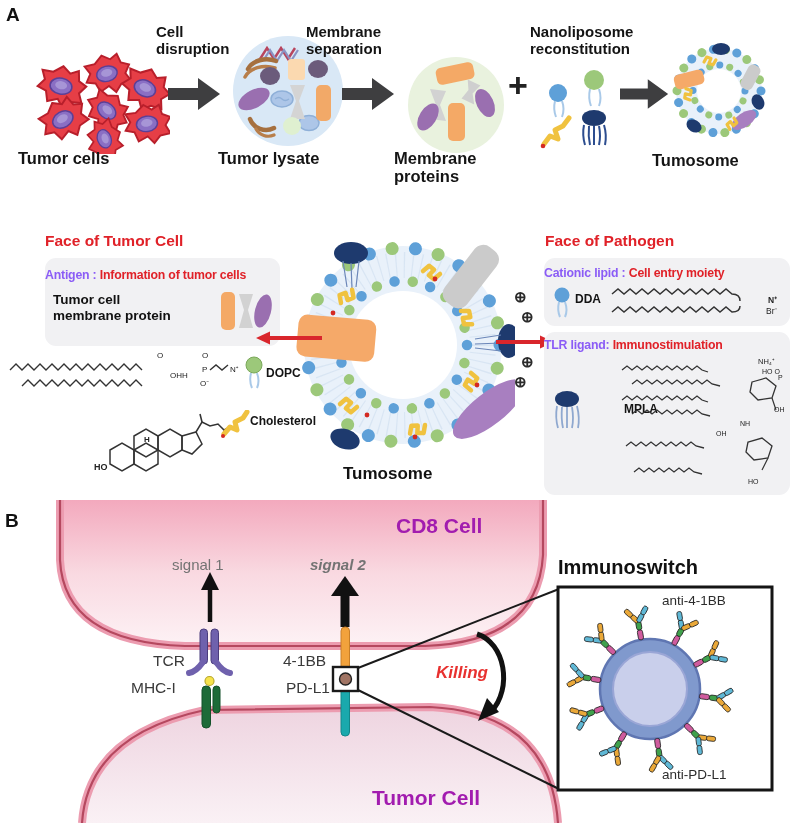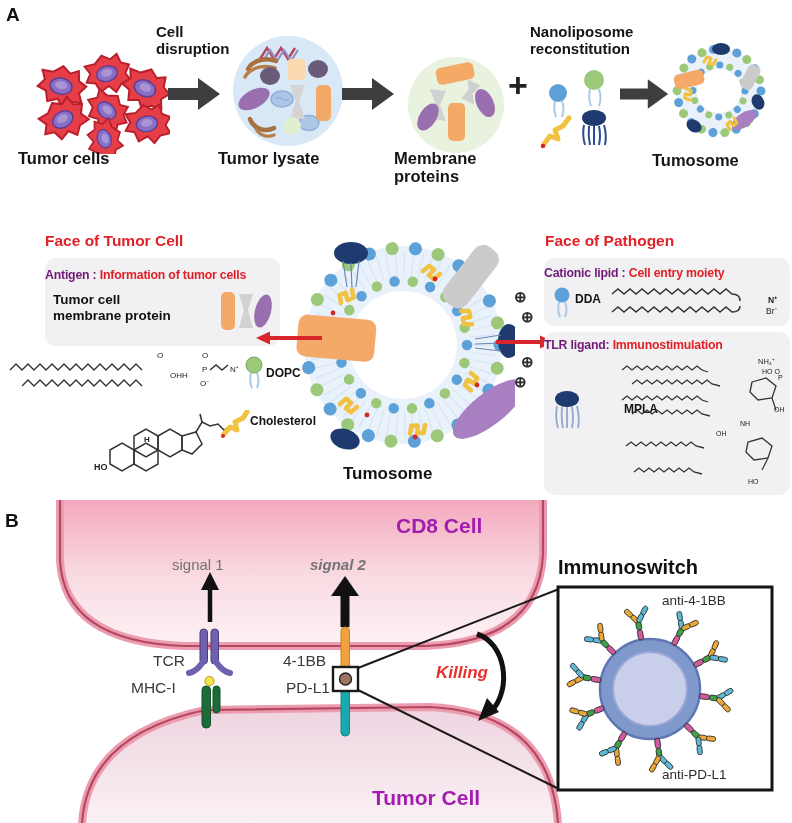--- a/index.html
+++ b/index.html
@@ -7,21 +7,21 @@
           font-family:"Liberation Sans",sans-serif;color:#111;}
   .abs{position:absolute;}
   .ctr{text-align:left;}
   .panel-label{font-size:19px;font-weight:bold;color:#111;}
   .step-label{font-size:15px;font-weight:bold;line-height:1.12;color:#141414;}
   .name-label{font-size:16.5px;font-weight:bold;color:#141414;line-height:1.08;}
   .plus-sign{font-size:34px;font-weight:bold;color:#222;}
   .face-title{font-size:15.5px;font-weight:bold;color:#e02128;}
   .gray-box{background:#f1f1f3;border-radius:11px;}
   .line2col{font-size:12.3px;font-weight:bold;letter-spacing:-0.2px;white-space:nowrap;}
-  .navy{color:#701a75;} .red{color:#e02128;}
+  .navy{color:#8b5cf6;} .red{color:#e02128;}
   .mol-name{font-size:12px;font-weight:bold;color:#141414;}
   .charge{font-size:15px;color:#2b2b2b;font-weight:bold;}
   .syn-label{font-size:15.5px;color:#3a3a3a;}
   .cell-title{font-size:21px;font-weight:bold;color:#a21caf;}
   .sig{font-size:15px;color:#737373;}
   .sig2{font-weight:bold;font-style:italic;}
   .killing{font-size:17px;font-weight:bold;font-style:italic;color:#e8312f;}
   .iw-title{font-size:20px;font-weight:bold;color:#111;}
   .ab-label{font-size:13.5px;color:#2c2c2c;}
   svg text{font-family:"Liberation Sans",sans-serif;}
@@ -110,20 +110,21 @@
     <path d="M45,66 q4,-3 7,0 t7,0" fill="none" stroke="#8fb0d8" stroke-width="1.3"></path>
     <ellipse cx="79" cy="90" rx="10" ry="7.5" fill="#adc6e8" stroke="#8fb0d8" stroke-width="1.5"></ellipse>
     <polygon points="60,52 75,52 69,68 75,86 60,86 66,68" fill="#d4d4d4"></polygon>
     <rect x="86" y="52" width="15" height="36" rx="5" fill="#f2a968"></rect>
     <circle cx="62" cy="93" r="9" fill="#dff0d0"></circle>
     <path d="M20,86 a17,17 0 0 0 24,9" fill="none" stroke="#a6703f" stroke-width="4.5" stroke-linecap="round"></path>
     <path d="M26,96 a14,14 0 0 0 18,6" fill="none" stroke="#b87e4a" stroke-width="3.2" stroke-linecap="round"></path>
   </svg>
   <div class="abs ctr name-label" style="left:218px;top:150px;width:128px;">Tumor lysate</div>
 
+  <div class="abs ctr step-label" style="left:306px;top:24px;width:112px;">Membrane separation</div>
   <svg class="abs" style="left:342px;top:78px;" width="54" height="32" viewBox="0 0 54 32">
       <use href="#blockArrow"></use>
     </svg>
 
   <svg class="abs" style="left:406px;top:55px;" width="100" height="100" viewBox="0 0 100 100">
     <circle cx="50" cy="50" r="48" fill="#e9f2de"></circle>
     <rect x="30" y="10" width="38" height="17" rx="5" fill="#f4a966" transform="rotate(-12 49 18)"></rect>
     <polygon points="24,34 40,36 34,50 40,66 24,64 30,50" fill="#d2d2d2"></polygon>
     <rect x="42" y="48" width="17" height="38" rx="5" fill="#f4a966"></rect>
     <ellipse cx="22" cy="62" rx="15" ry="8.5" fill="#9a6fb0" transform="rotate(-58 22 62)"></ellipse>

